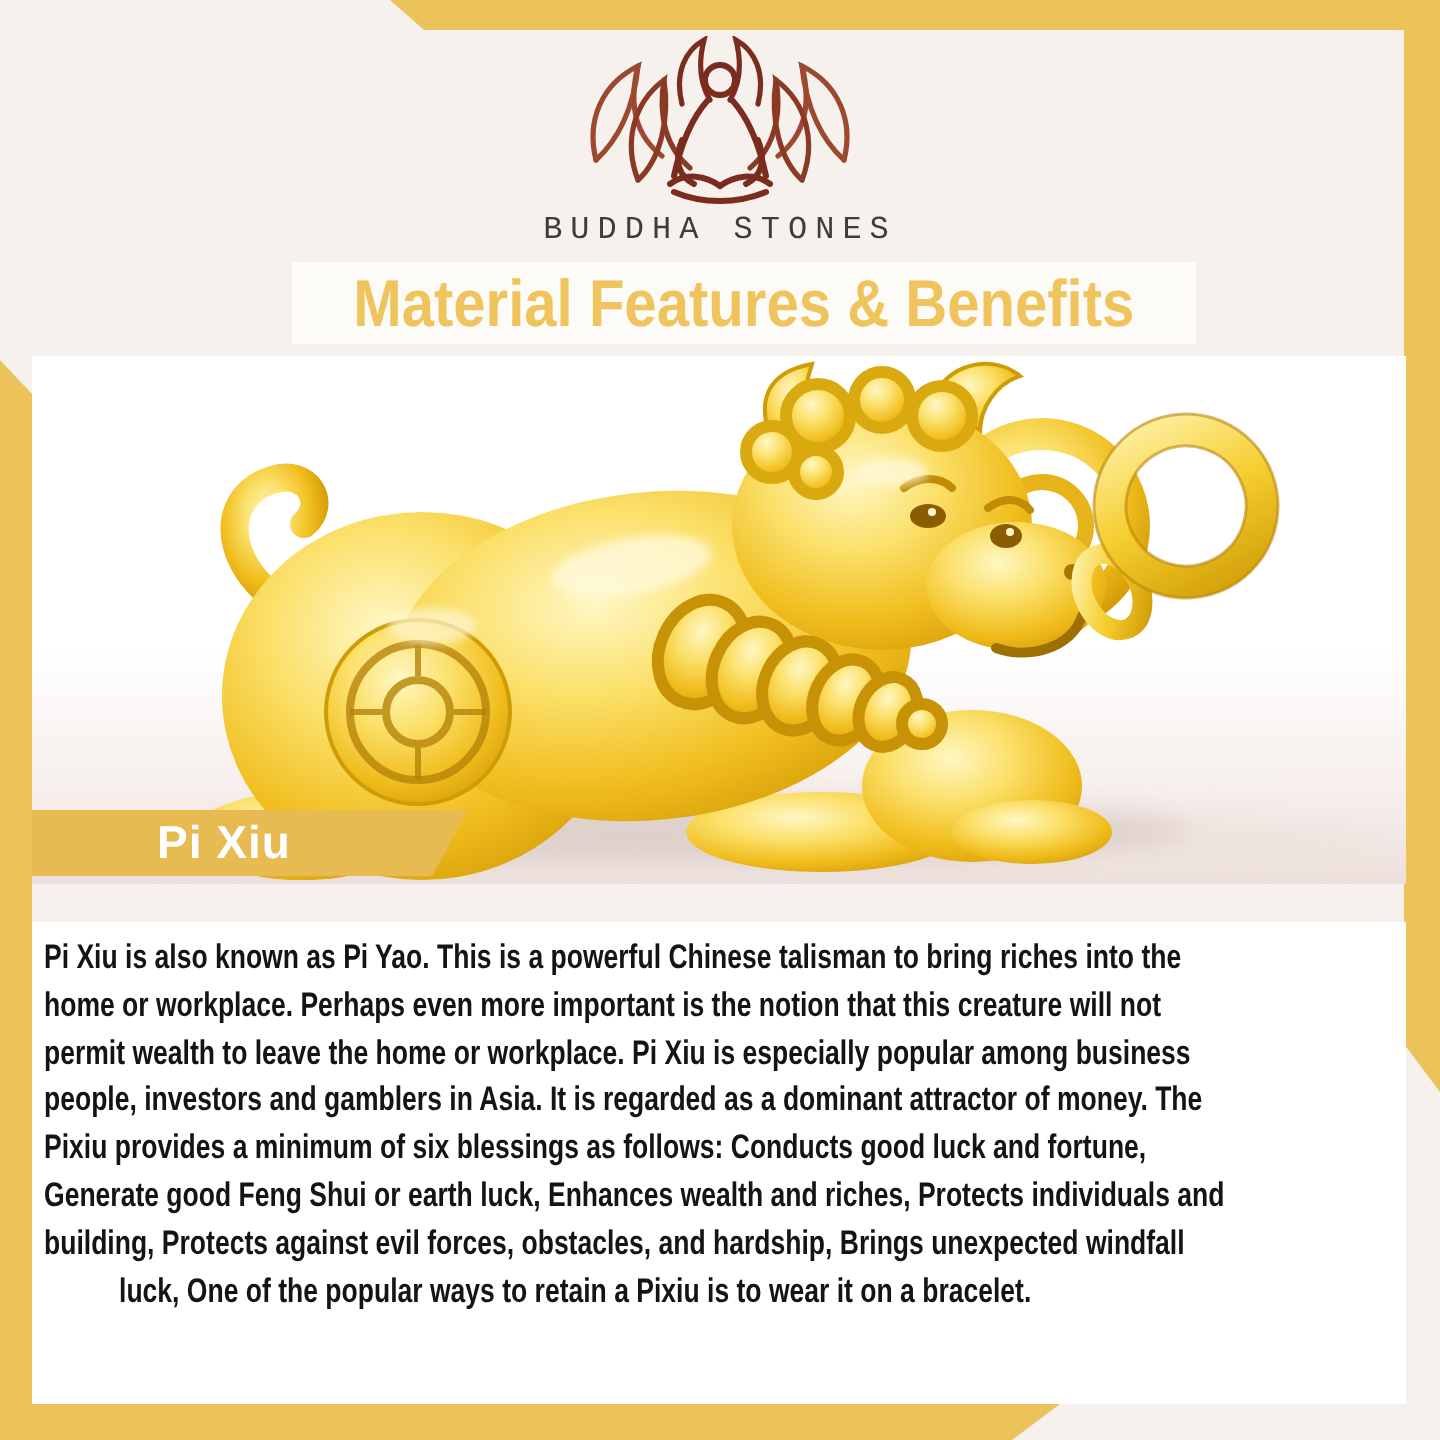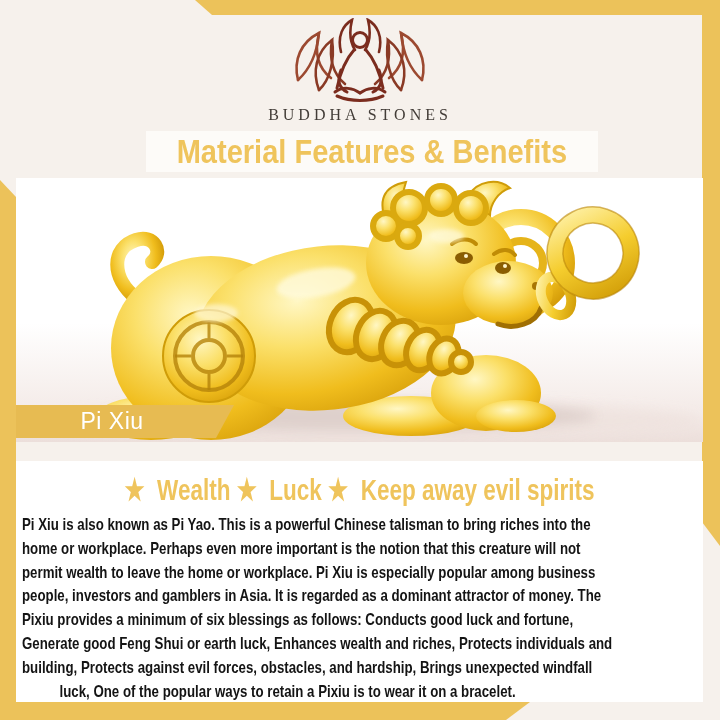--- a/index.html
+++ b/index.html
@@ -13,41 +13,41 @@
   .ribbon-right{left:702px;top:0;width:18px;height:546px;
     clip-path:polygon(0 0,18px 0,18px 546px,0 522px);}
   .ribbon-left{left:0;top:180px;width:16px;height:540px;
     clip-path:polygon(0 0,16px 17px,16px 540px,0 540px);}
   .ribbon-bottom{left:0;top:702px;width:530px;height:18px;
     clip-path:polygon(0 0,530px 0,506px 18px,0 18px);}
 
   
   .brand{position:absolute;left:0;top:18px;width:720px;text-align:center;}
   .brand svg{display:block;margin:0 auto;}
-  .brand-name{margin-top:2px;font-family:Liberation Serif, serif;font-size:16px;
+  .brand-name{margin-top:2px;font-family:Liberation Mono, monospace;font-size:16px;
     letter-spacing:4px;color:var(--brand_text,#423C37);font-weight:400;}
 
   
   .title-band{position:absolute;left:146px;top:131px;width:452px;height:41px;
     background:var(--band_white,#FDFBF8);display:flex;align-items:center;justify-content:center;}
   .title-band h1{margin:0;font-size:33px;font-weight:bold;color:var(--title_gold,#EFC45C);
     white-space:nowrap;transform:scaleX(.88);transform-origin:center;letter-spacing:0px;}
 
   
   .photo{position:absolute;left:16px;top:178px;width:687px;height:264px;
     background:linear-gradient(180deg,#ffffff 0%,#ffffff 55%,#f4ebe8 88%,#ecdfdb 100%);overflow:hidden;}
   .photo svg{position:absolute;left:0;top:0;}
 
   
   .label-bar{position:absolute;left:16px;top:405px;width:218px;height:33px;
     background:var(--bar_gold,#E7BB52);
     clip-path:polygon(0 0,218px 0,200px 33px,0 33px);
     display:flex;align-items:center;}
   .label-bar span{display:block;width:192px;text-align:center;color:#fff;
-    font-size:23px;font-weight:normal;letter-spacing:.5px;}
+    font-size:23px;font-weight:bold;letter-spacing:.5px;}
 
   
   .panel{position:absolute;left:16px;top:461px;width:687px;height:241px;
     background:var(--panel_white,#FFFFFF);overflow:hidden;}
   .headline{margin-top:11px;width:100%;display:flex;justify-content:center;}
   .headline>span{font-size:30px;font-weight:bold;color:var(--headline_gold,#EFC45C);
     white-space:pre;transform:scaleX(.75);transform-origin:center;}
   .para{margin-top:6px;margin-left:6px;text-align:center;}
   .para .line{font-size:17px;font-weight:bold;color:var(--body_text,#141414);
     line-height:23.8px;white-space:nowrap;transform:scaleX(.78);transform-origin:left center;}
@@ -193,23 +193,20 @@
       <ellipse cx="200" cy="135" rx="22" ry="9" fill="#fff8d8" opacity=".7" filter="url(#blur2)"></ellipse>
       <ellipse cx="430" cy="58" rx="18" ry="7" fill="#fffbe0" opacity=".7" filter="url(#blur2)"></ellipse>
     </svg>
   </section>
 
   <div class="label-bar">
     <span>Pi Xiu</span>
   </div>
 
   <section class="panel">
-    <div class="headline">
-      <span>★  Wealth ★  Luck ★  Keep away evil spirits</span>
-    </div>
     <div class="para">
       <div class="line">Pi Xiu is also known as Pi Yao. This is a powerful Chinese talisman to bring riches into the</div>
       <div class="line">home or workplace. Perhaps even more important is the notion that this creature will not</div>
       <div class="line">permit wealth to leave the home or workplace. Pi Xiu is especially popular among business</div>
       <div class="line">people, investors and gamblers in Asia. It is regarded as a dominant attractor of money. The</div>
       <div class="line">Pixiu provides a minimum of six blessings as follows: Conducts good luck and fortune,</div>
       <div class="line">Generate good Feng Shui or earth luck, Enhances wealth and riches, Protects individuals and</div>
       <div class="line">building, Protects against evil forces, obstacles, and hardship, Brings unexpected windfall</div>
       <div class="line">luck, One of the popular ways to retain a Pixiu is to wear it on a bracelet.</div>
     </div>

